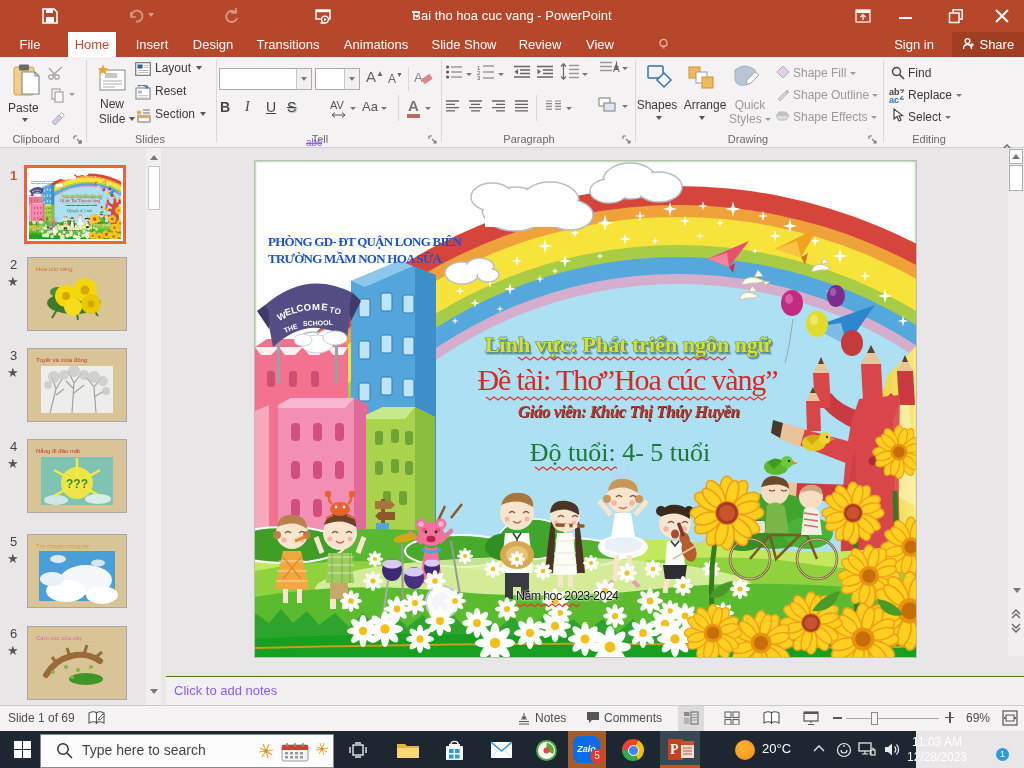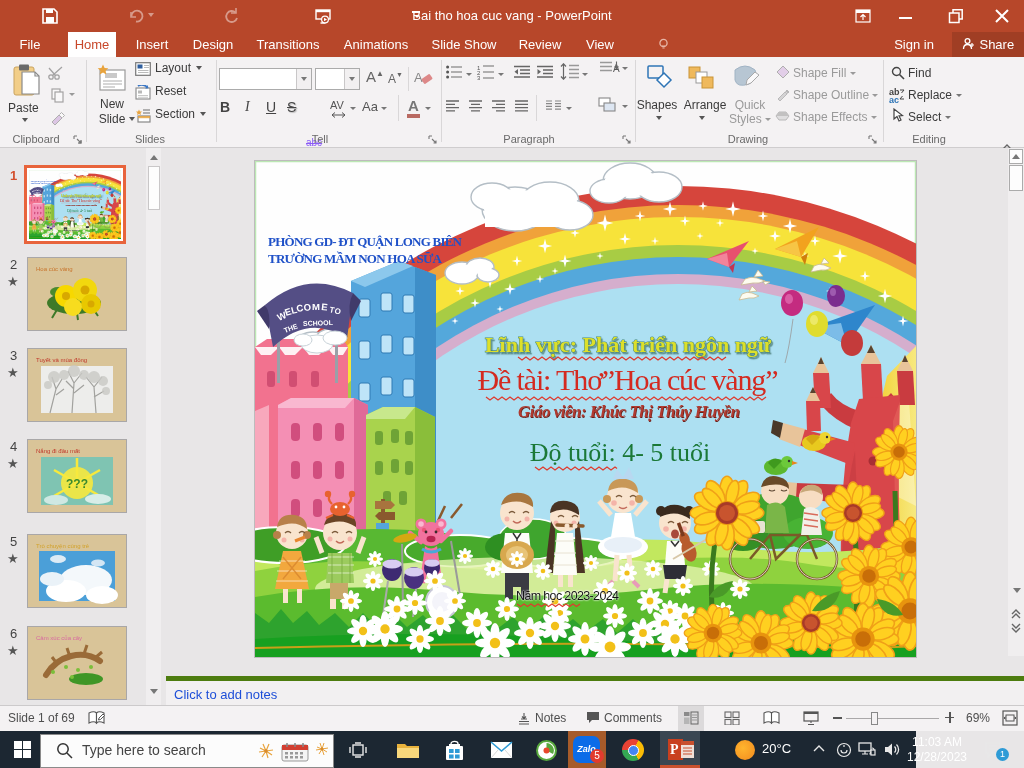--- a/index.html
+++ b/index.html
@@ -13,21 +13,21 @@
 .tab { position:absolute; top:0; height:25px; line-height:25px; color:#fff; font-size:13px; text-align:center; }
 #ribbon { position:absolute; left:0; top:57px; width:1024px; height:91px; background:#F4F2F3; border-bottom:1px solid #CFCDCE; }
 .grpsep { position:absolute; top:3px; width:1px; height:82px; background:#D9D7D8; }
 .grplabel { position:absolute; top:76px; font-size:11px; color:#6a6a6a; text-align:center; }
 .rbtext { font-size:12px; color:#3b3b3b; }
 .dlg { position:absolute; width:10px; height:10px; }
 
 
 #panel { position:absolute; left:0; top:148px; width:166px; height:557px; background:#E8E6E7; }
 #canvas { position:absolute; left:166px; top:148px; width:858px; height:528px; background:#E8E6E7; }
-#notesbar { position:absolute; left:166px; top:676px; width:858px; height:29px; background:#F2F0F1; border-top:5px solid #4d7c0f; font-size:13px; color:#1d4ed8; }
+#notesbar { position:absolute; left:166px; top:676px; width:858px; height:29px; background:#F2F0F1; border-top:1px solid #4d7c0f; font-size:13px; color:#8b5cf6; }
 #statusbar { position:absolute; left:0; top:705px; width:1024px; height:26px; background:#F4F2F3; border-top:1px solid #CCCACB; font-size:12px; color:#4e4e4e; }
 #taskbar { position:absolute; left:0; top:731px; width:916px; height:37px; background:#1C2732; }
 .thumbnum { position:absolute; font-size:13px; color:#444; }
 .star { position:absolute; font-size:13px; color:#555; }
 </style>
 </head>
 <body>
 <div id="app">
   <div id="titlebar">
 

